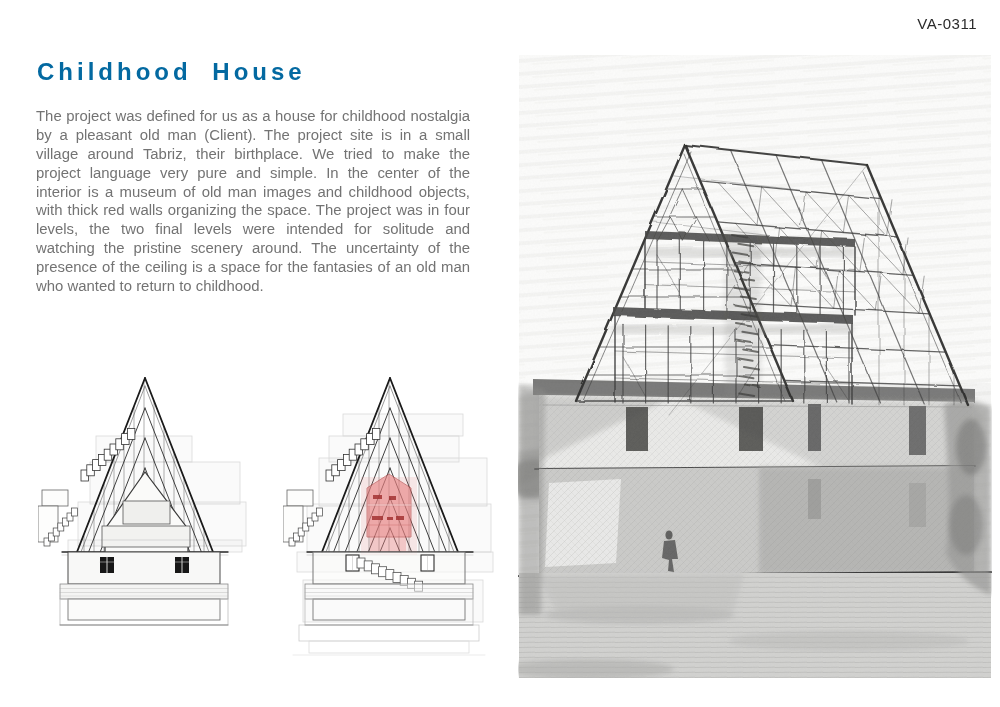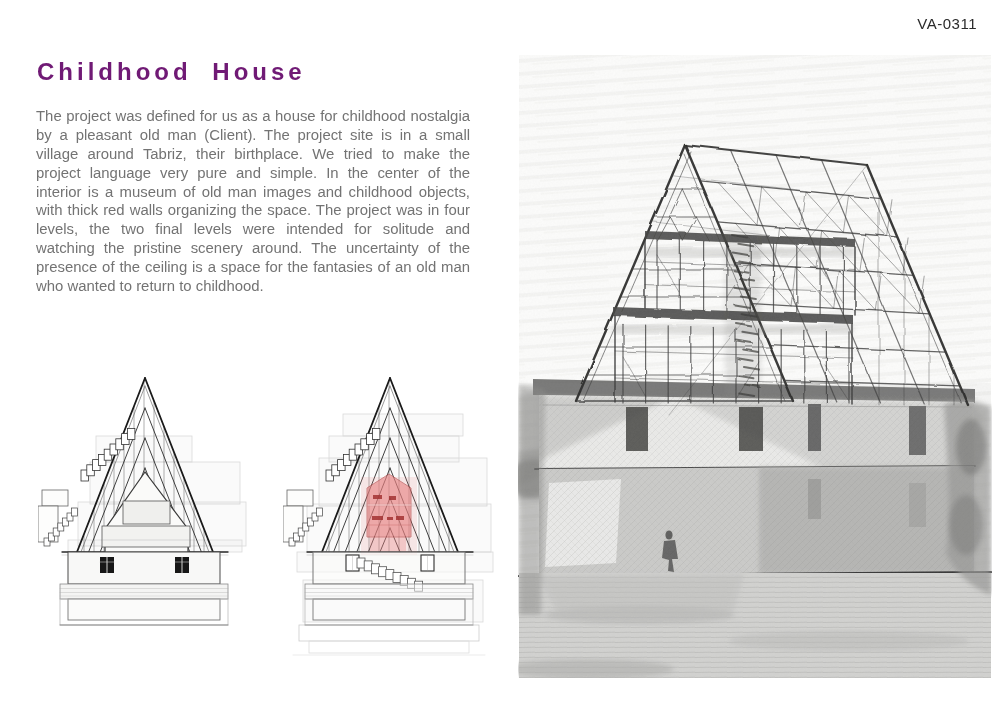--- a/index.html
+++ b/index.html
@@ -1,20 +1,20 @@
 <!DOCTYPE html>
 <html><head>
 <meta charset="utf-8">
 <style>
   html,body{margin:0;padding:0;background:#e8e8e8;}
   .page{position:relative;width:1000px;height:707px;background:#ffffff;overflow:hidden;
         font-family:"Liberation Sans",sans-serif;}
   .code{position:absolute;top:15px;right:23px;font-size:15px;letter-spacing:.5px;color:#2b2b2b;}
   .title{position:absolute;left:37px;top:42px;font-size:24px;font-weight:700;
-         letter-spacing:4px;word-spacing:10px;color:#701a75;white-space:nowrap;}
+         letter-spacing:4px;word-spacing:10px;color:#0369a1;white-space:nowrap;}
   .para{position:absolute;left:36px;top:92px;width:434px;font-size:14.9px;line-height:18.9px;
         text-align:justify;color:#737373;}
   .fig{position:absolute;}
   #fig-left{left:38px;top:374px;width:215px;height:285px;}
   #fig-right{left:283px;top:374px;width:215px;height:285px;}
   #fig-sketch{left:518px;top:55px;width:474px;height:623px;}
   svg{display:block;}
 </style>
 </head>
 <body>

